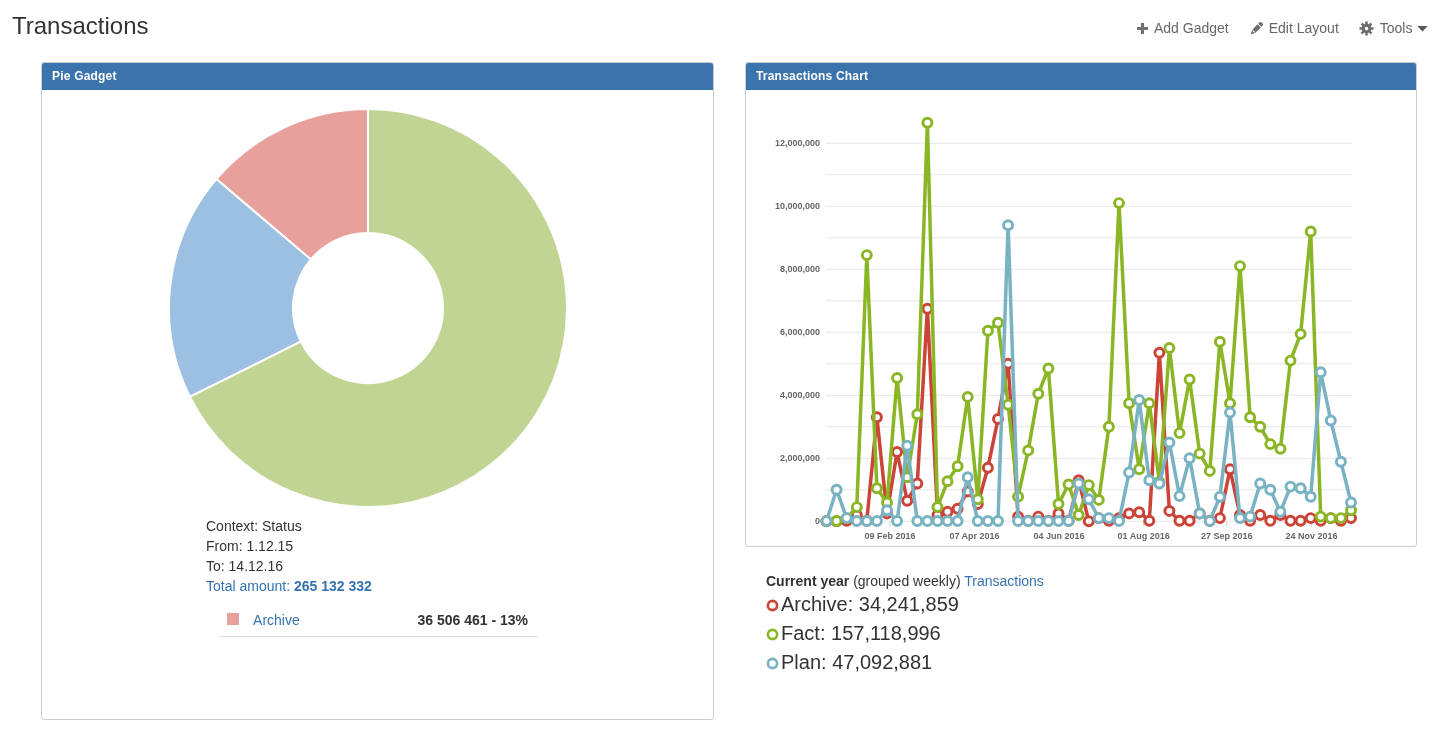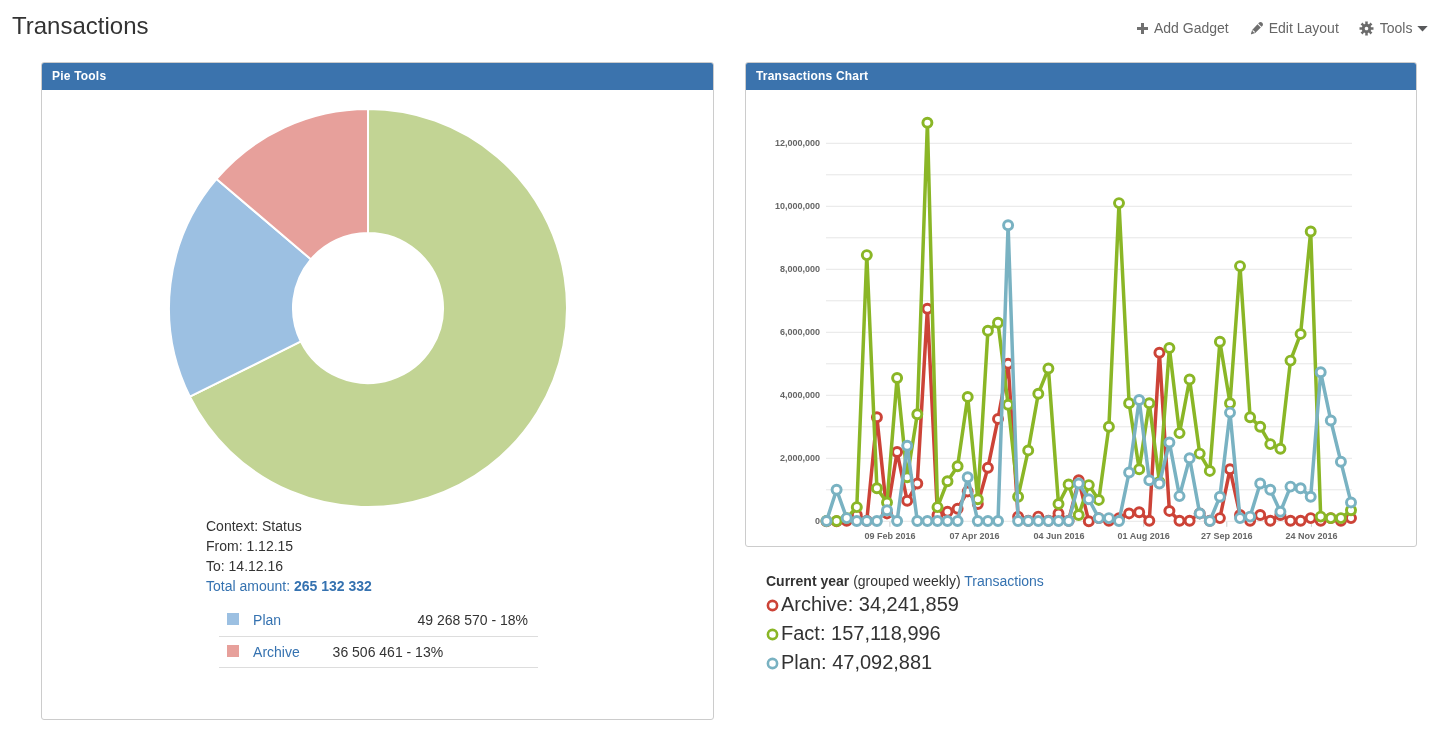--- a/index.html
+++ b/index.html
@@ -27,44 +27,39 @@
   <svg width="15" height="15" viewBox="0 0 16 16" style="margin-right:6px">
       <path d="M 6.77 3.05 L 6.55 0.54 L 9.45 0.54 L 9.23 3.05 A 5.1 5.1 0 0 1 10.63 3.63 L 12.25 1.70 L 14.30 3.75 L 12.37 5.37 A 5.1 5.1 0 0 1 12.95 6.77 L 15.46 6.55 L 15.46 9.45 L 12.95 9.23 A 5.1 5.1 0 0 1 12.37 10.63 L 14.30 12.25 L 12.25 14.30 L 10.63 12.37 A 5.1 5.1 0 0 1 9.23 12.95 L 9.45 15.46 L 6.55 15.46 L 6.77 12.95 A 5.1 5.1 0 0 1 5.37 12.37 L 3.75 14.30 L 1.70 12.25 L 3.63 10.63 A 5.1 5.1 0 0 1 3.05 9.23 L 0.54 9.45 L 0.54 6.55 L 3.05 6.77 A 5.1 5.1 0 0 1 3.63 5.37 L 1.70 3.75 L 3.75 1.70 L 5.37 3.63 A 5.1 5.1 0 0 1 6.77 3.05 Z M 8.0 6.1 A 1.9 1.9 0 1 0 8.01 6.1 Z" fill="#6b6b6b" fill-rule="evenodd"></path>
     </svg>
     <span>Tools</span>
   <svg width="11" height="7" viewBox="0 0 11 7" style="margin-left:5px">
       <path d="M0.3 0.9h10.4L5.5 6.4z" fill="#58595b"></path>
     </svg>
 </div>
 
 <div class="panel" style="left:41px;top:62px;width:673px;height:658px;">
-  <div class="phead">Pie Tools</div>
+  <div class="phead">Pie Gadget</div>
 </div>
 <svg width="400" height="400" style="position:absolute;left:168px;top:108px">
 <path d="M 200.00 1.00 A 199.0 199.0 0 1 1 21.86 288.69 L 132.86 233.43 A 75.0 75.0 0 1 0 200.00 125.00 Z" fill="#c2d494" stroke="#fff" stroke-width="2" stroke-linejoin="round"></path>
 <path d="M 21.86 288.69 A 199.0 199.0 0 0 1 48.52 70.94 L 142.91 151.36 A 75.0 75.0 0 0 0 132.86 233.43 Z" fill="#9cc0e2" stroke="#fff" stroke-width="2" stroke-linejoin="round"></path>
 <path d="M 48.52 70.94 A 199.0 199.0 0 0 1 200.00 1.00 L 200.00 125.00 A 75.0 75.0 0 0 0 142.91 151.36 Z" fill="#e7a09b" stroke="#fff" stroke-width="2" stroke-linejoin="round"></path>
 </svg>
 <div class="abs" style="left:206px;top:516px;font-size:14px;line-height:20px;color:#333;">
   Context: Status<br>
   From: 1.12.15<br>
   To: 14.12.16<br>
   <span style="color:#3572b0;">Total amount: <b>265 132 332</b></span>
 </div>
 <table class="abs" style="left:219px;top:605px;width:319px;border-collapse:collapse;font-size:14px;">
   <tbody>
   <tr style="border-bottom:1px solid #ddd;height:31px;">
-    <td style="padding-left:8px;"><span style="display:inline-block;width:12px;height:12px;background:#9cc0e2;"></span></td>
-    <td style="color:#3572b0;">Plan</td>
-    <td style="text-align:right;color:#333;padding-right:10px;">49 268 570 - 18%</td>
-  </tr>
-  <tr style="border-bottom:1px solid #ddd;height:31px;">
     <td style="padding-left:8px;"><span style="display:inline-block;width:12px;height:12px;background:#e7a09b;"></span></td>
     <td style="color:#3572b0;">Archive</td>
-    <td style="color:#333;padding-right:10px;">36 506 461 - 13%</td>
+    <td style="text-align:right;color:#333;padding-right:10px;font-weight:bold;">36 506 461 - 13%</td>
   </tr>
 </tbody>
   </table>
 
 <div class="panel" style="left:745px;top:62px;width:672px;height:485px;">
   <div class="phead">Transactions Chart</div>
 </div>
 <svg width="665" height="460" style="position:absolute;left:750px;top:95px" font-family="Liberation Sans, sans-serif">
 <line x1="76" y1="426.3" x2="602" y2="426.3" stroke="#e6e6e6" stroke-width="1"></line>
     <line x1="76" y1="394.8" x2="602" y2="394.8" stroke="#e6e6e6" stroke-width="1"></line>

